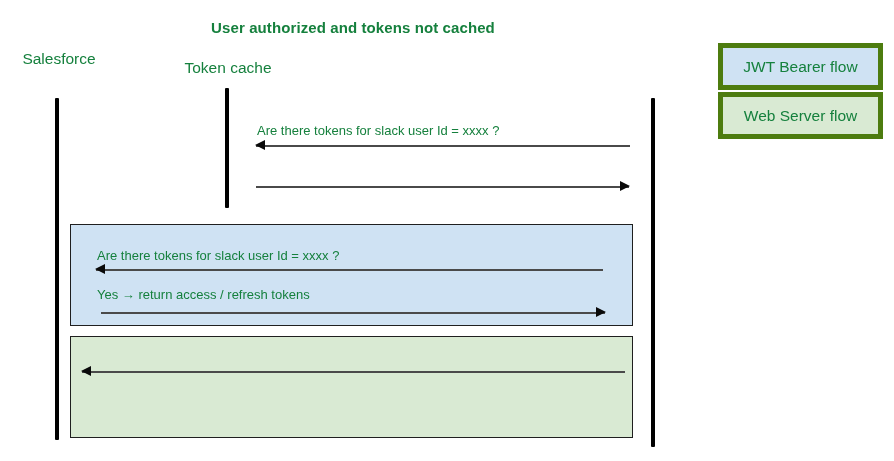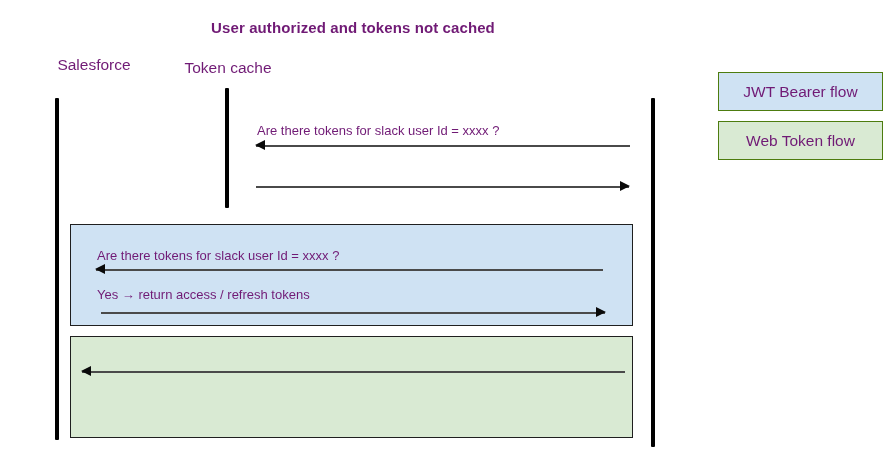--- a/index.html
+++ b/index.html
@@ -2,38 +2,38 @@
 <html><head>
 <meta charset="utf-8">
 <style>
   html, body { margin: 0; padding: 0; background: #ffffff; }
   .canvas {
     position: relative;
     width: 894px;
     height: 461px;
     background: #ffffff;
     font-family: "Liberation Sans", sans-serif;
-    color: #701a75;
+    color: #15803d;
     overflow: hidden;
   }
   .title {
     position: absolute;
     top: 19px; left: 0; width: 706px;
     text-align: center;
     font-size: 15px;
     font-weight: 700;
     letter-spacing: 0.1px;
   }
   .actor {
     position: absolute;
     width: 120px;
     text-align: center;
     font-size: 15.5px;
   }
-  .actor-salesforce { left: -1px; top: 56px; margin-left: 35px; }
+  .actor-salesforce { left: -1px; top: 50px; }
   .actor-token     { left: 168px; top: 59px; }
   .actor-heroku    { left: 586px; top: 61px; }
 
   .lifeline {
     position: absolute;
     width: 4px;
     background: #000000;
     border-radius: 1px;
   }
   .ll-salesforce { left: 55px;  top: 98px; height: 342px; }
@@ -89,28 +89,27 @@
   .m1-arrow { left: 256px; top: 145px; width: 374px; }
   .m2-arrow { left: 256px; top: 186px; width: 373px; }
   .m3-arrow { left: 96px;  top: 269px; width: 507px; }
   .m4-arrow { left: 101px; top: 312px; width: 504px; }
   .m5-arrow { left: 82px;  top: 371px; width: 543px; }
 
   .legend-box {
     position: absolute;
     left: 718px;
     width: 165px;
-    height: 39px;
-    border: 1px solid #4d7c0f;
+    height: 47px;
+    border: 5px solid #4d7c0f;
     box-sizing: border-box;
     display: flex;
     align-items: center;
     justify-content: center;
     font-size: 15.5px;
-    margin-top: 29px;
   }
   .lg-jwt { top: 43px; }
   .lg-web { top: 92px; }
 </style>
 </head>
 <body>
 
 <div class="canvas">
 
   <div class="title">User authorized and tokens not cached</div>
@@ -135,16 +134,16 @@
 
   <div class="msg-label m4-label">Yes → return access / refresh tokens</div>
   <div class="arrow arrow-right m4-arrow"></div>
 
   <div class="arrow arrow-left m5-arrow"></div>
 
   <div class="legend-box lg-jwt" style="background-color: rgb(207, 226, 243);">
     <span>JWT Bearer flow</span>
   </div>
   <div class="legend-box lg-web" style="background-color: rgb(217, 234, 211);">
-    <span>Web Token flow</span>
+    <span>Web Server flow</span>
   </div>
 
 </div>
 
 </body></html>

